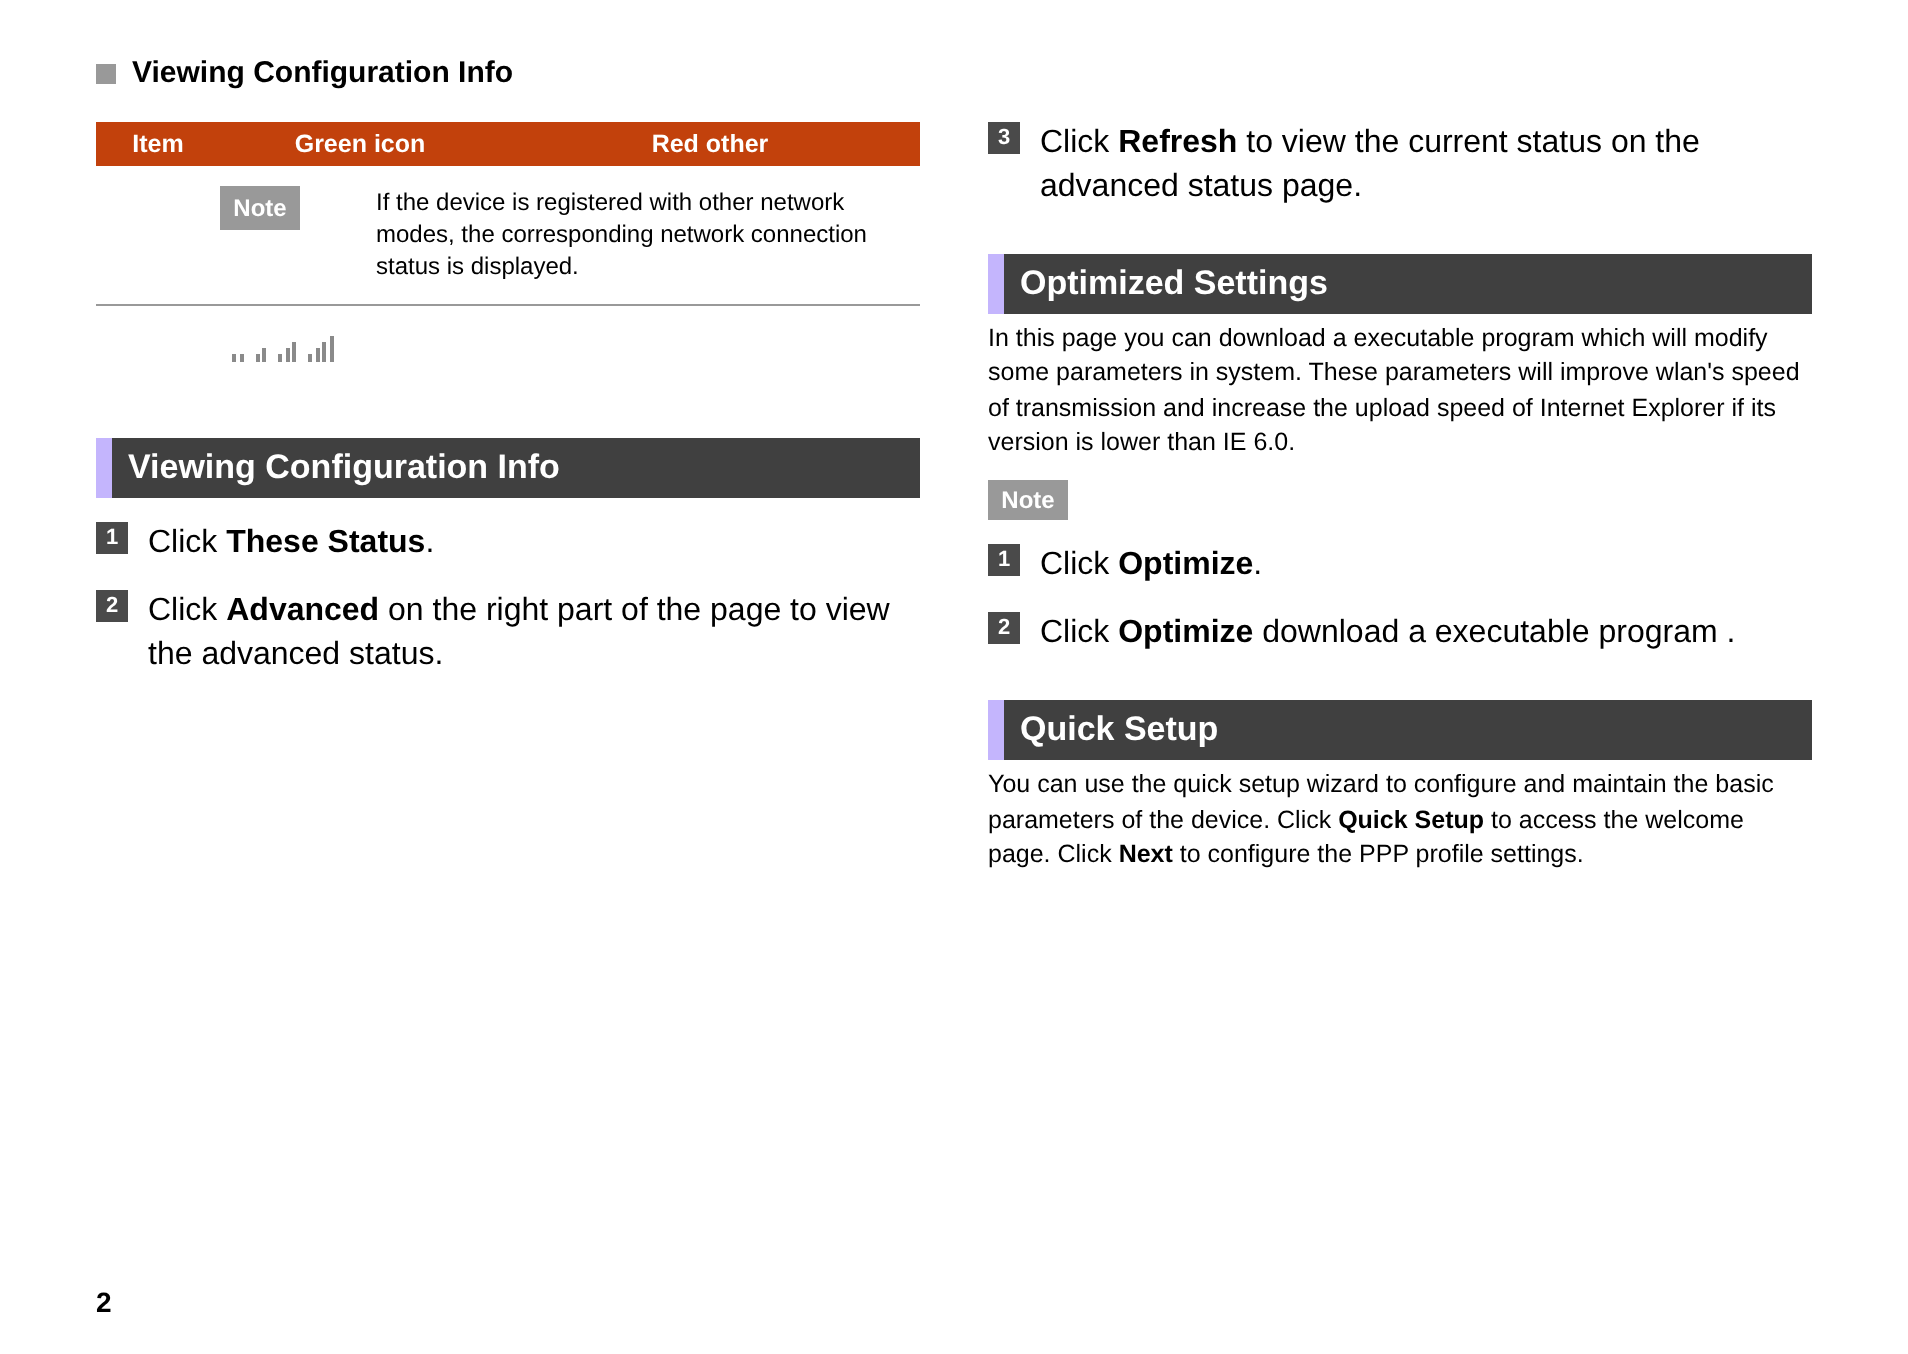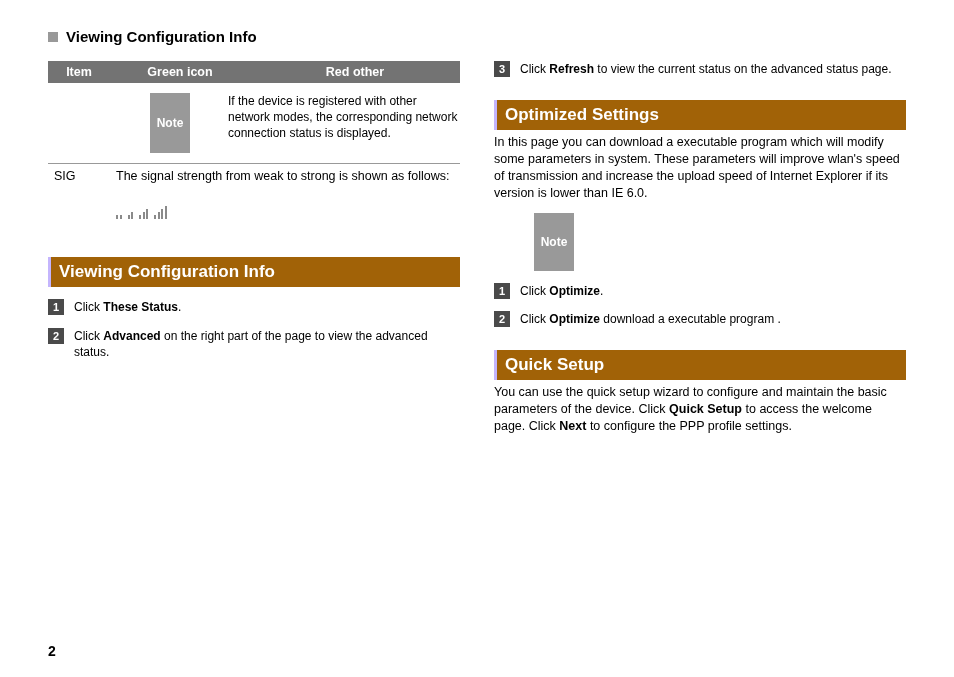--- a/index.html
+++ b/index.html
@@ -37,21 +37,21 @@
     min-width: 0;
   }
   
   .ntable {
     width: 100%;
     border-collapse: collapse;
     font-size: 12.5px;
     margin-top: 6px;
   }
   .ntable th {
-    background: #737373;
+    background: #c2410c;
     color: #fff;
     font-weight: bold;
     text-align: center;
     padding: 4px 6px;
     font-size: 12.5px;
   }
   .ntable td {
     vertical-align: top;
     padding: 4px 6px 6px 6px;
     line-height: 1.35;
@@ -69,27 +69,26 @@
     align-items: flex-start;
   }
   .note2 {
     margin-left: 0;
   }
   .note .badge {
     background: #999;
     color: #fff;
     font-weight: bold;
     font-size: 12px;
-    padding: 22px 6px;
+    padding: 3px 6px;
     min-width: 40px;
     text-align: center;
     display: flex;
     align-items: center;
     justify-content: center;
-    margin-left: 40px;
   }
   .note .ntext {
     font-size: 12px;
     line-height: 1.35;
     flex: 1;
     margin-left: 28px;
   }
   
   .sigrow {
     display: flex;
@@ -102,28 +101,28 @@
     display: flex;
     gap: 1.5px;
     align-items: flex-end;
   }
   .sigrow .bar {
     width: 2px;
     background: #8a8a8a;
   }
   
   .section-head {
-    background: #a16207;
+    background: #404040;
     color: #fff;
     font-weight: bold;
     font-size: 17px;
     padding: 5px 8px 5px 8px;
     margin-top: 22px;
     margin-bottom: 4px;
-    border-left: 3px solid #c4b5fd;
+    border-left: 8px solid #c4b5fd;
   }
   .para {
     font-size: 12.5px;
     line-height: 1.38;
     margin-bottom: 10px;
   }
   
   .step {
     display: flex;
     gap: 10px;
@@ -136,21 +135,21 @@
     width: 16px;
     height: 16px;
     min-width: 16px;
     font-size: 11px;
     font-weight: bold;
     display: flex;
     align-items: center;
     justify-content: center;
   }
   .step .stext {
-    font-size: 12px;
+    font-size: 16px;
     line-height: 1.38;
     flex: 1;
   }
   .b { font-weight: bold; }
   .pagenum {
     position: absolute;
     left: 48px;
     bottom: 18px;
     font-size: 14px;
     font-weight: bold;
@@ -183,24 +182,20 @@
             <div class="note" style="margin-left:0">
               <div class="badge">Note</div>
               <div class="ntext">If the device is registered with other network modes, the corresponding network connection status is displayed.</div>
             </div>
           </td>
         </tr>
         <tr class="sep">
             <td colspan="3"></td>
           </tr>
         <tr>
-          <td>SIG</td>
-          <td colspan="2">The signal strength from weak to strong is shown as follows:</td>
-        </tr>
-        <tr>
           <td></td>
           <td colspan="2">
             <div class="sigrow" style="margin-left:0">
               <div class="grp">
                   <div class="bar" style="height:4px"></div>
                   <div class="bar" style="height:4px"></div>
                 </div>
               <div class="grp">
                   <div class="bar" style="height:4px"></div>
                   <div class="bar" style="height:7px"></div>

